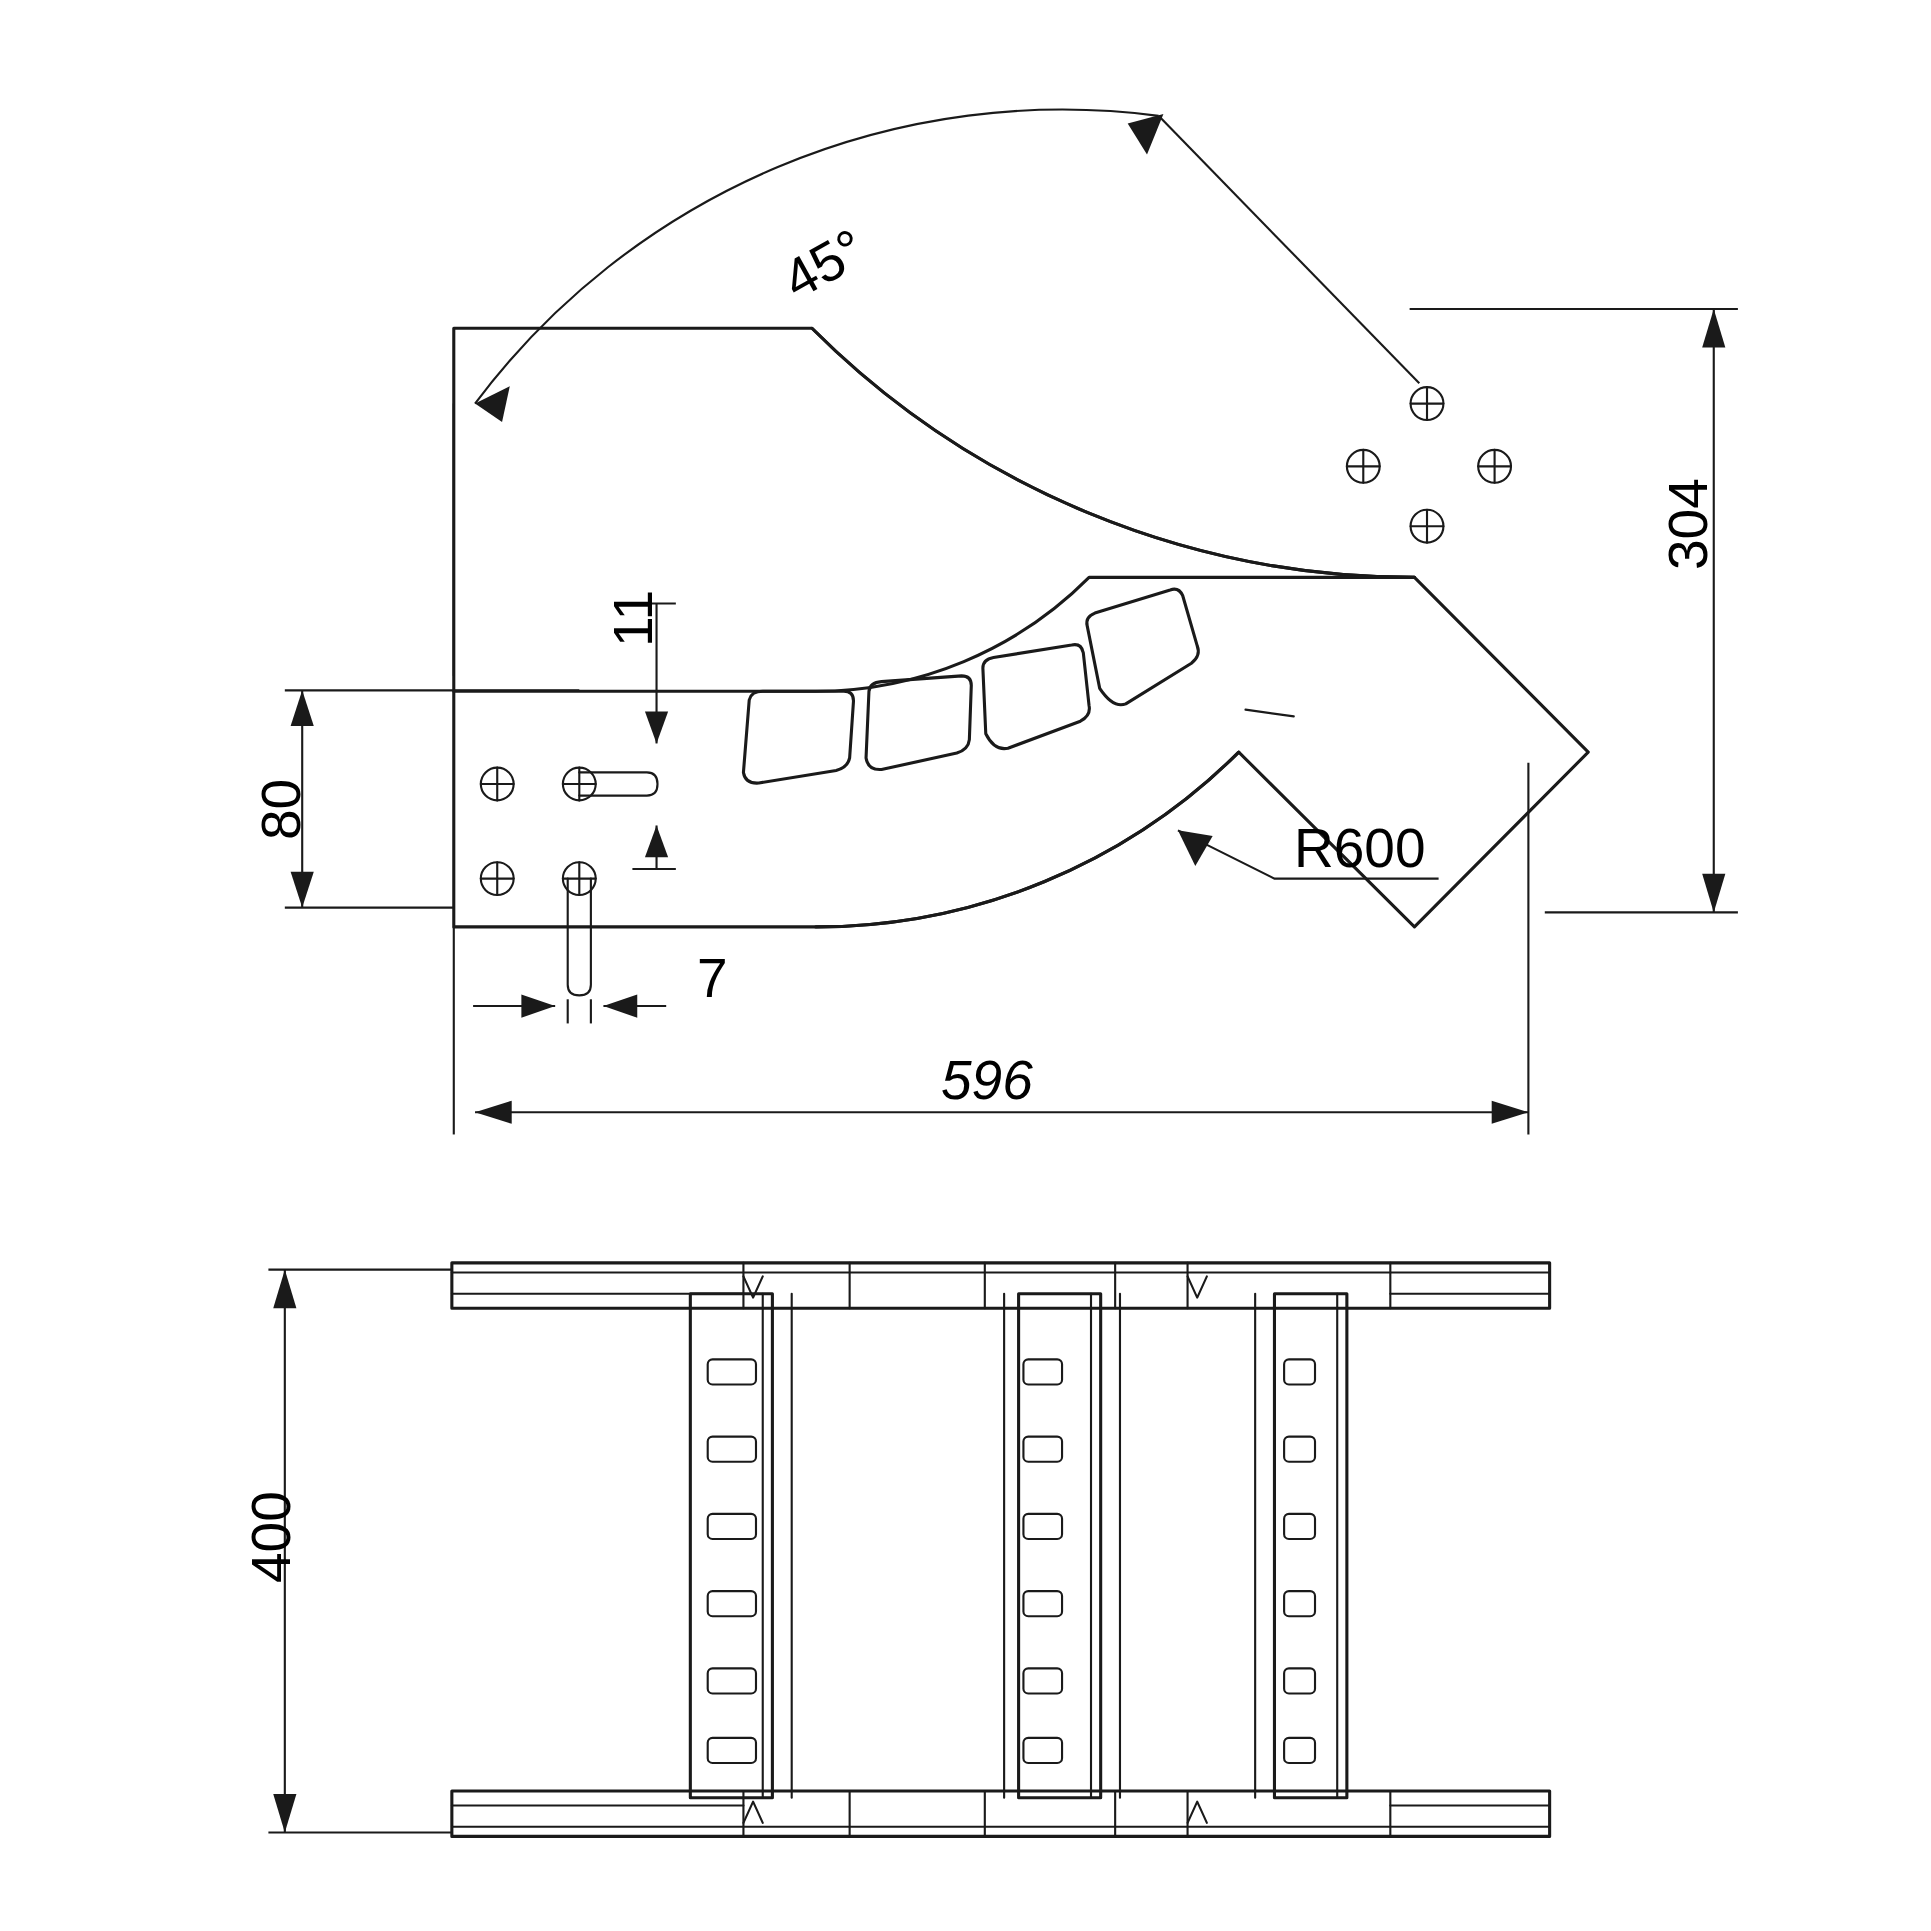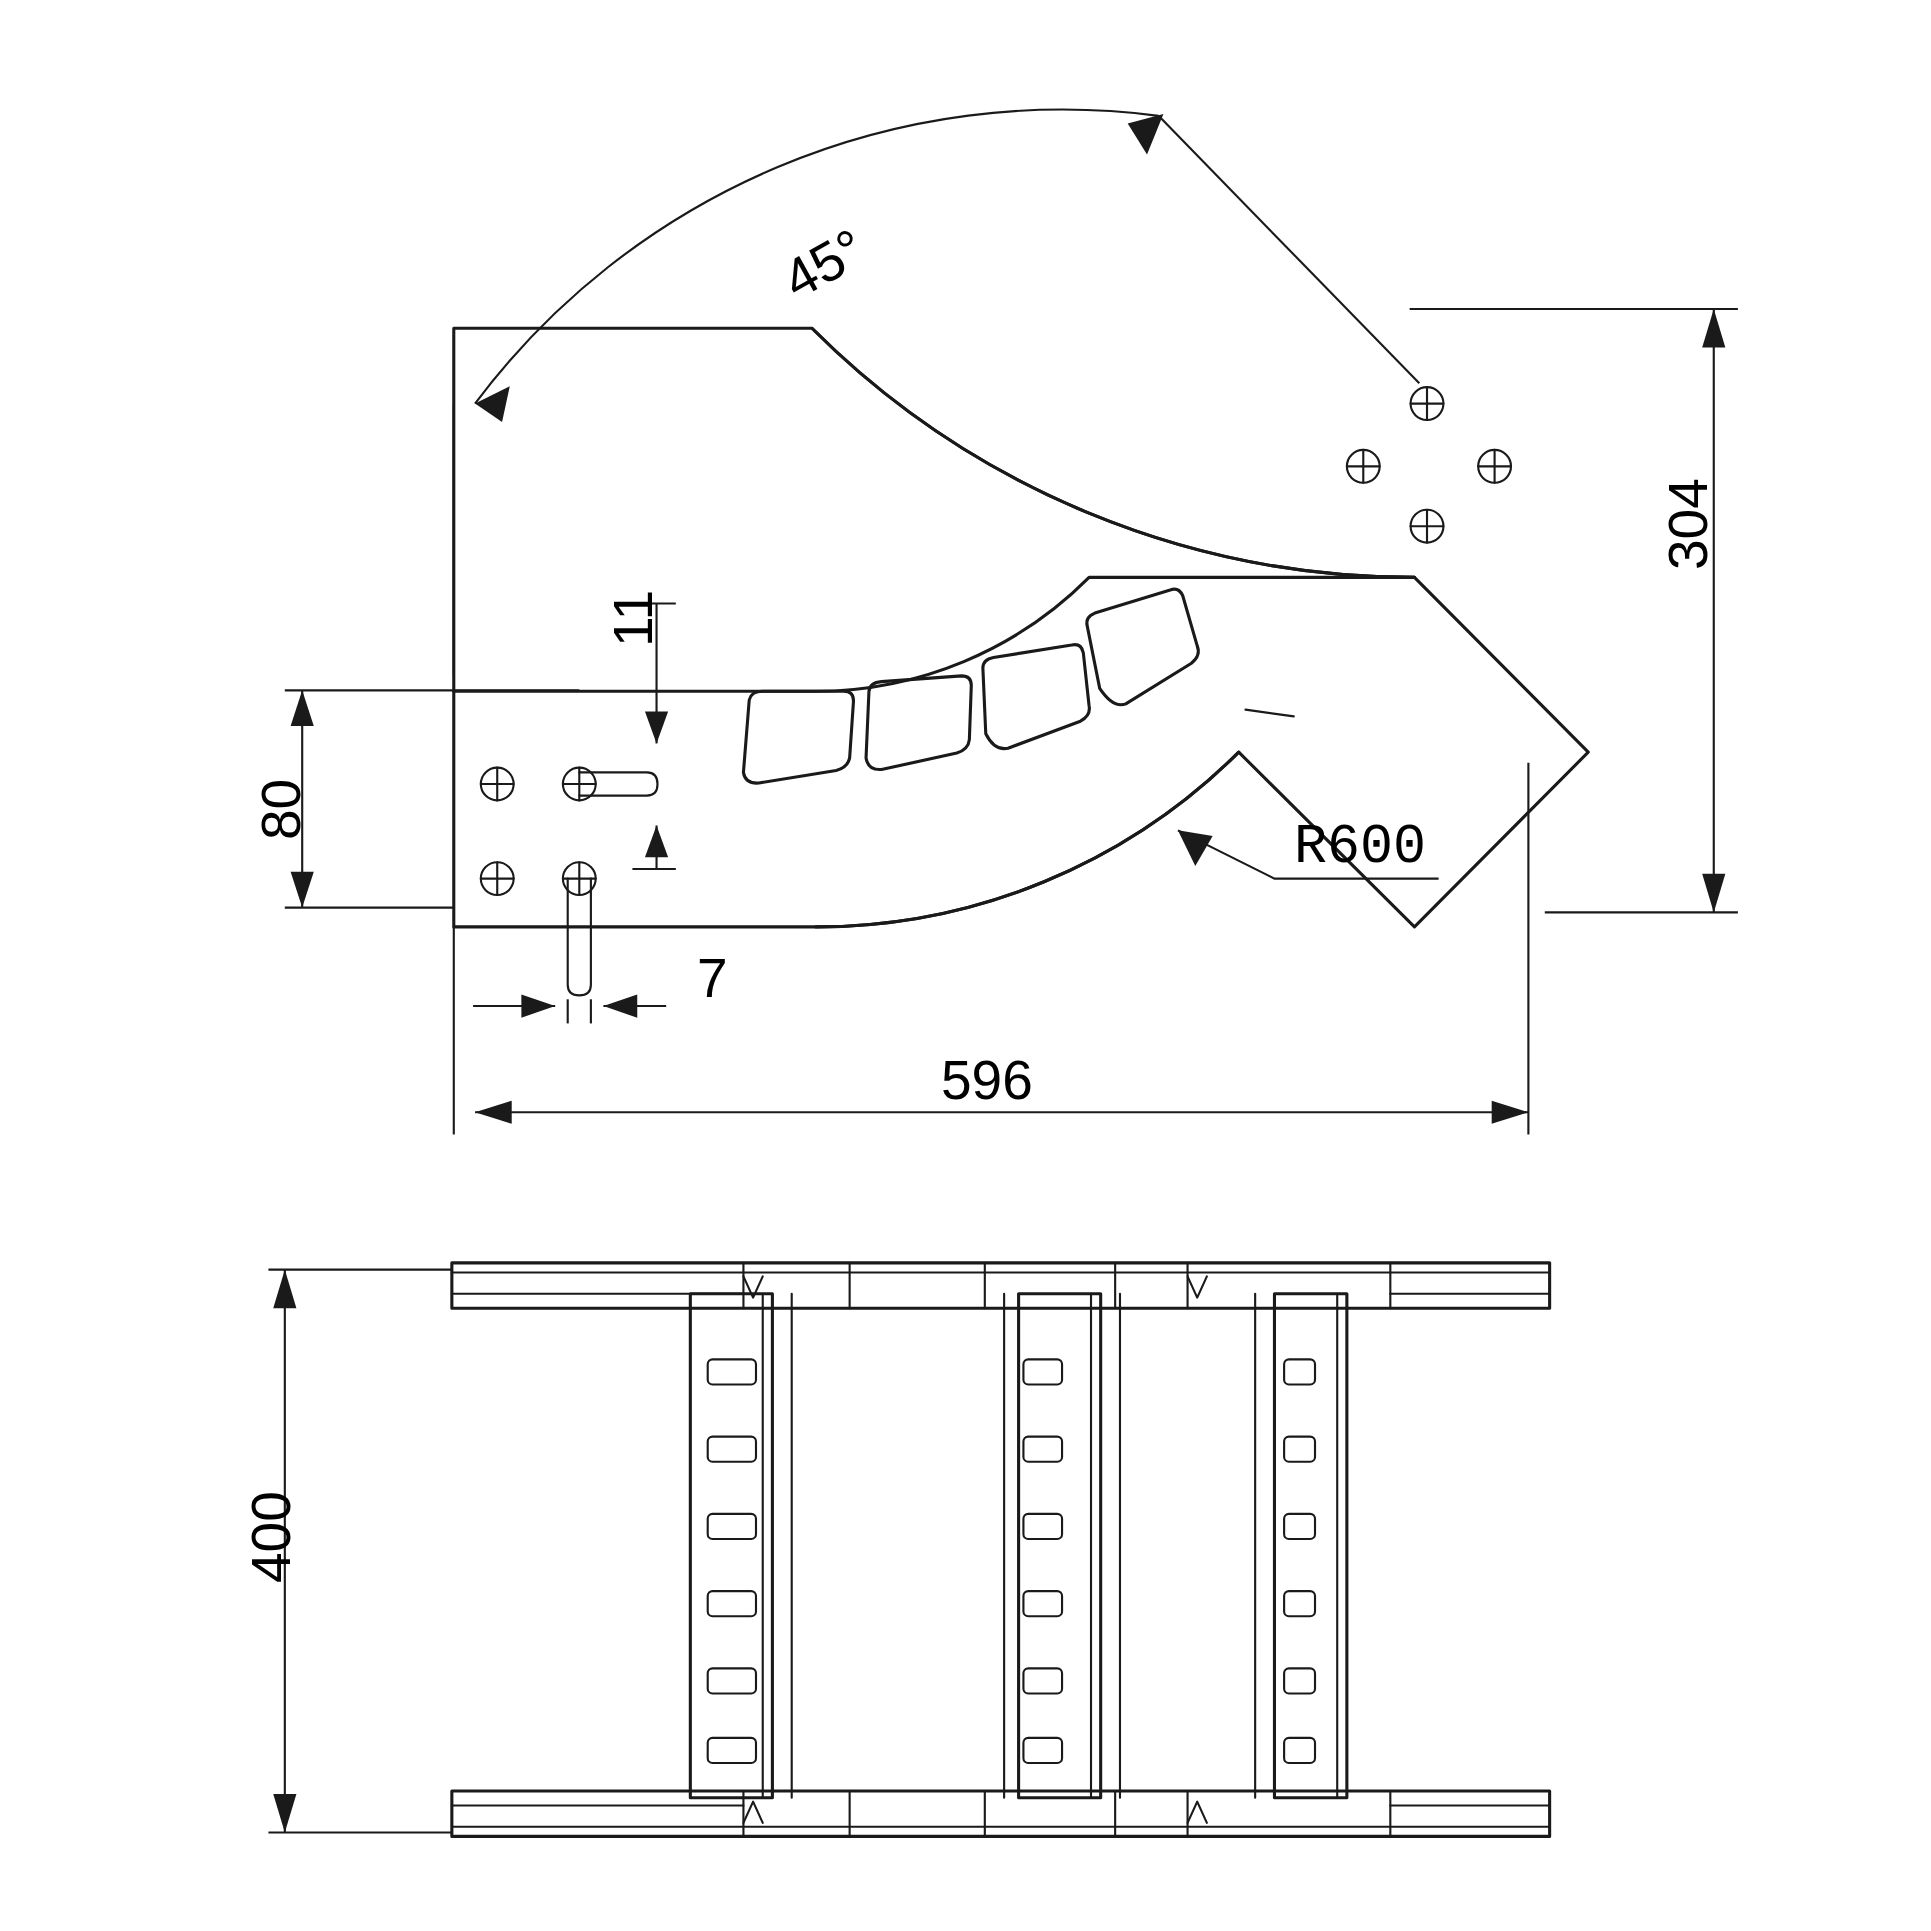--- a/index.html
+++ b/index.html
@@ -258,22 +258,22 @@
     <div style="position:absolute; left:772px; top:256px; transform:rotate(-29deg); transform-origin:left top;" class="dimtext">45°</div>
 
     <div style="position:absolute; left:1656px; top:570px; transform:rotate(-90deg); transform-origin:left top;" class="dimtext">304</div>
 
     <div style="position:absolute; left:249px; top:840px; transform:rotate(-90deg); transform-origin:left top;" class="dimtext">80</div>
 
     <div style="position:absolute; left:601px; top:647px; transform:rotate(-90deg); transform-origin:left top;" class="dimtext">11</div>
 
     <div style="position:absolute; left:697px; top:946px;" class="dimtext">7</div>
 
-    <div style="position:absolute; left:941px; top:1048px;" class="dimtext">596</div>
-
-    <div style="position:absolute; left:1294px; top:816px;font-family:Liberation Mono, monospace;" class="dimtext">R600</div>
+    <div style="position:absolute; left:941px; top:1048px;font-style:italic;" class="dimtext">596</div>
+
+    <div style="position:absolute; left:1294px; top:816px;" class="dimtext">R600</div>
 
     <div style="position:absolute; left:239px; top:1583px; transform:rotate(-90deg); transform-origin:left top;" class="dimtext">400</div>
 
   </div>
 
 </div>
 
 
 </body></html>

